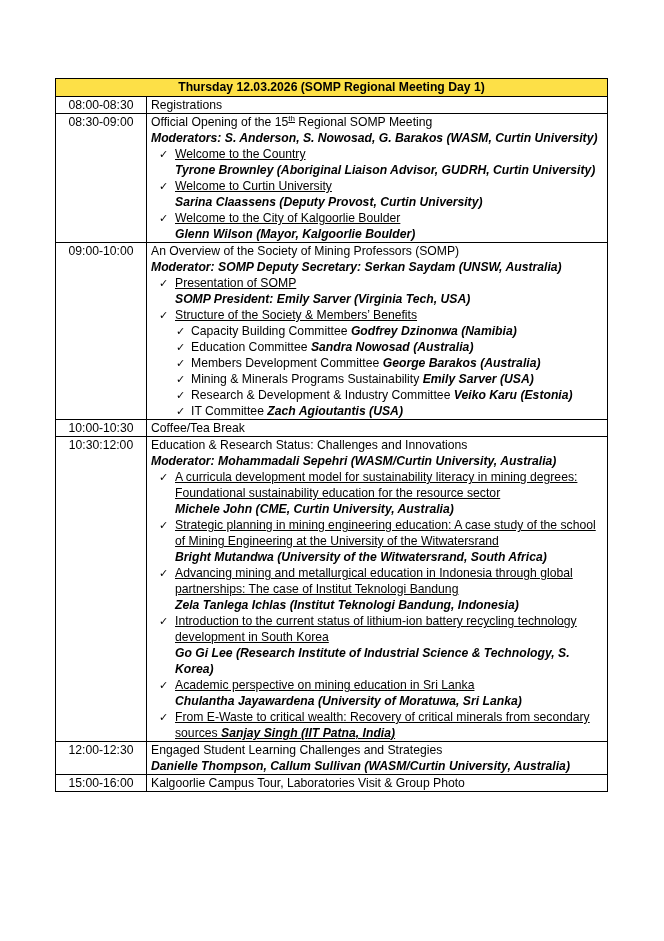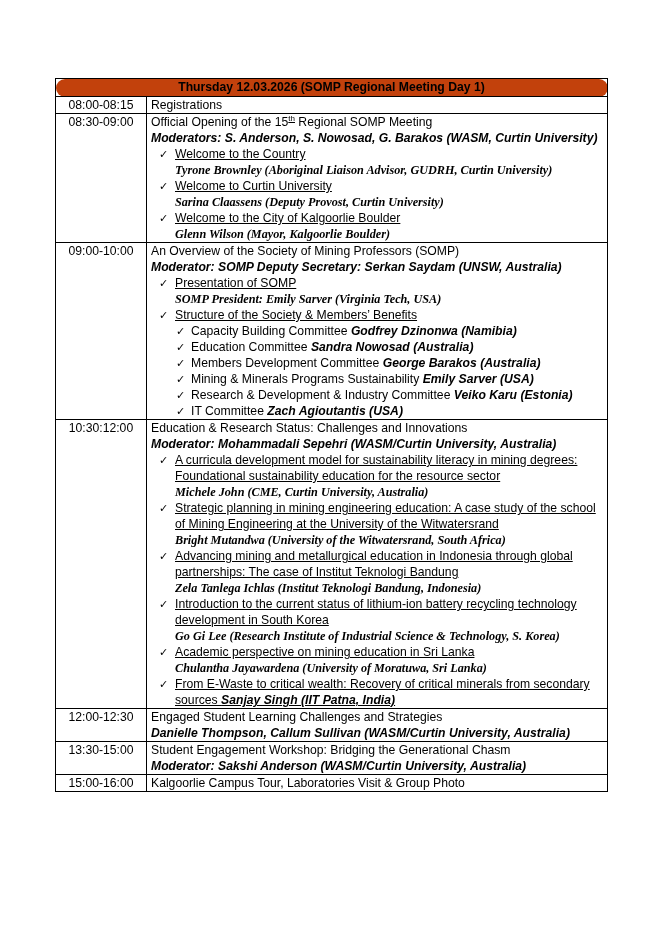--- a/index.html
+++ b/index.html
@@ -2,45 +2,45 @@
 <html><head>
 <meta charset="utf-8">
 <style>
   html, body { margin: 0; padding: 0; background: #ffffff; }
   body { width: 664px; height: 941px; position: relative; overflow: hidden;
          font-family: "Liberation Sans", sans-serif; color: #000; }
   table.schedule { position: absolute; left: 55px; top: 78px; width: 553px;
          border-collapse: collapse; font-size: 12.2px; line-height: 16px; }
   table.schedule td { border: 1px solid #000; vertical-align: top; padding: 0 4px; }
   td.time { width: 82px; text-align: center; padding: 0; }
-  tr.header td { background: #c2410c; font-weight: bold; text-align: center; padding: 0; height: 17px; border-radius: 9px; }
+  tr.header td { background: #fde047; font-weight: bold; text-align: center; padding: 0; height: 17px; }
   td.center { text-align: left; }
   .line { display: block; white-space: nowrap; }
   .wrap { white-space: normal; }
   .bi { font-weight: bold; font-style: italic; }
   .item { display: block; padding-left: 24px; position: relative; }
   .item .chk { position: absolute; left: 8px; top: 0; font-size: 11px; }
   .item .body { display: block; padding-left: 0; text-decoration: underline; }
   .sub { display: block; padding-left: 40px; position: relative; }
   .sub .chk { position: absolute; left: 25px; top: 0; font-size: 11px; }
-  .after { display: block; padding-left: 24px; font-family: Liberation Serif, serif; }
+  .after { display: block; padding-left: 24px; }
   sup { font-size: 8px; line-height: 0; text-decoration: underline; }
   tr.last td { height: 30px; }
 </style>
 </head>
 <body>
 
 <table class="schedule">
   <tbody>
       <tr class="header">
     <td colspan="2">Thursday 12.03.2026 (SOMP Regional Meeting Day 1)</td>
   </tr>
 
   <tr>
-    <td class="time">08:00-08:15</td>
+    <td class="time">08:00-08:30</td>
     <td class="center">Registrations</td>
   </tr>
 
   <tr>
     <td class="time">08:30-09:00</td>
     <td>
       <span class="line"><span>Official Opening of the 15</span><sup>th</sup><span> Regional SOMP Meeting</span></span>
       <span class="line bi">Moderators: S. Anderson, S. Nowosad, G. Barakos (WASM, Curtin University)</span>
       <span class="item">
             <span class="chk">✓</span>
@@ -76,20 +76,24 @@
           </span>
       <span class="sub"><span class="chk">✓</span><span>Capacity Building Committee </span><span class="bi">Godfrey Dzinonwa (Namibia)</span></span>
       <span class="sub"><span class="chk">✓</span><span>Education Committee </span><span class="bi">Sandra Nowosad (Australia)</span></span>
       <span class="sub"><span class="chk">✓</span><span>Members Development Committee </span><span class="bi">George Barakos (Australia)</span></span>
       <span class="sub"><span class="chk">✓</span><span>Mining &amp; Minerals Programs Sustainability </span><span class="bi">Emily Sarver (USA)</span></span>
       <span class="sub"><span class="chk">✓</span><span>Research &amp; Development &amp; Industry Committee </span><span class="bi">Veiko Karu (Estonia)</span></span>
       <span class="sub"><span class="chk">✓</span><span>IT Committee </span><span class="bi">Zach Agioutantis (USA)</span></span>
     </td>
   </tr>
 
+  <tr>
+    <td class="time">10:00-10:30</td>
+    <td class="center">Coffee/Tea Break</td>
+  </tr>
 
   <tr>
     <td class="time">10:30:12:00</td>
     <td>
       <span class="line">Education &amp; Research Status: Challenges and Innovations</span>
       <span class="line bi">Moderator: Mohammadali Sepehri (WASM/Curtin University, Australia)</span>
       <span class="item">
             <span class="chk">✓</span>
             <span class="body wrap">A curricula development model for sustainability literacy in mining degrees: Foundational sustainability education for the resource sector</span>
           </span>
@@ -123,27 +127,20 @@
 
   <tr>
     <td class="time">12:00-12:30</td>
     <td>
       <span class="line">Engaged Student Learning Challenges and Strategies</span>
       <span class="line bi">Danielle Thompson, Callum Sullivan (WASM/Curtin University, Australia)</span>
     </td>
   </tr>
 
 
-  <tr>
-    <td class="time">13:30-15:00</td>
-    <td>
-      <span class="line">Student Engagement Workshop: Bridging the Generational Chasm</span>
-      <span class="line bi">Moderator: Sakshi Anderson (WASM/Curtin University, Australia)</span>
-    </td>
-  </tr>
 
   <tr>
     <td class="time">15:00-16:00</td>
     <td>Kalgoorlie Campus Tour, Laboratories Visit &amp; Group Photo</td>
   </tr>
 
 </tbody>
   </table>
 
 </body></html>

